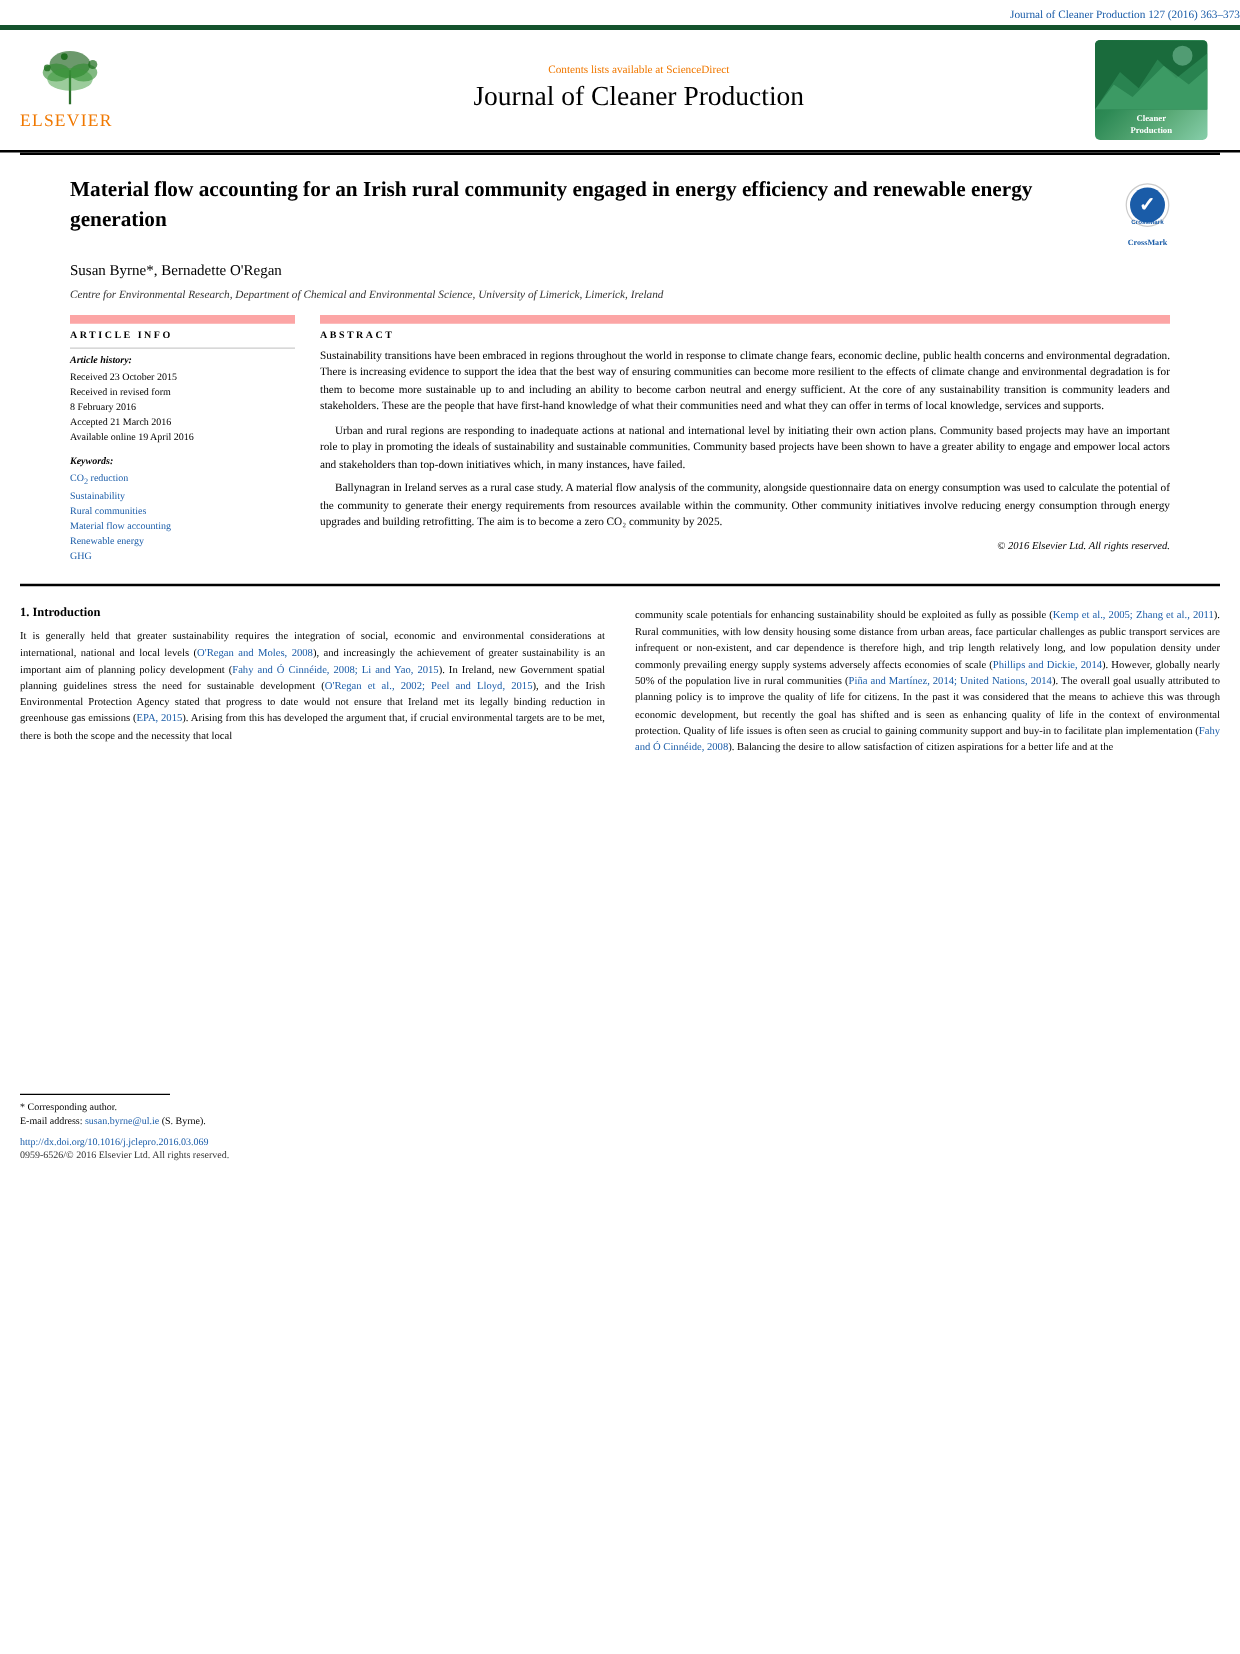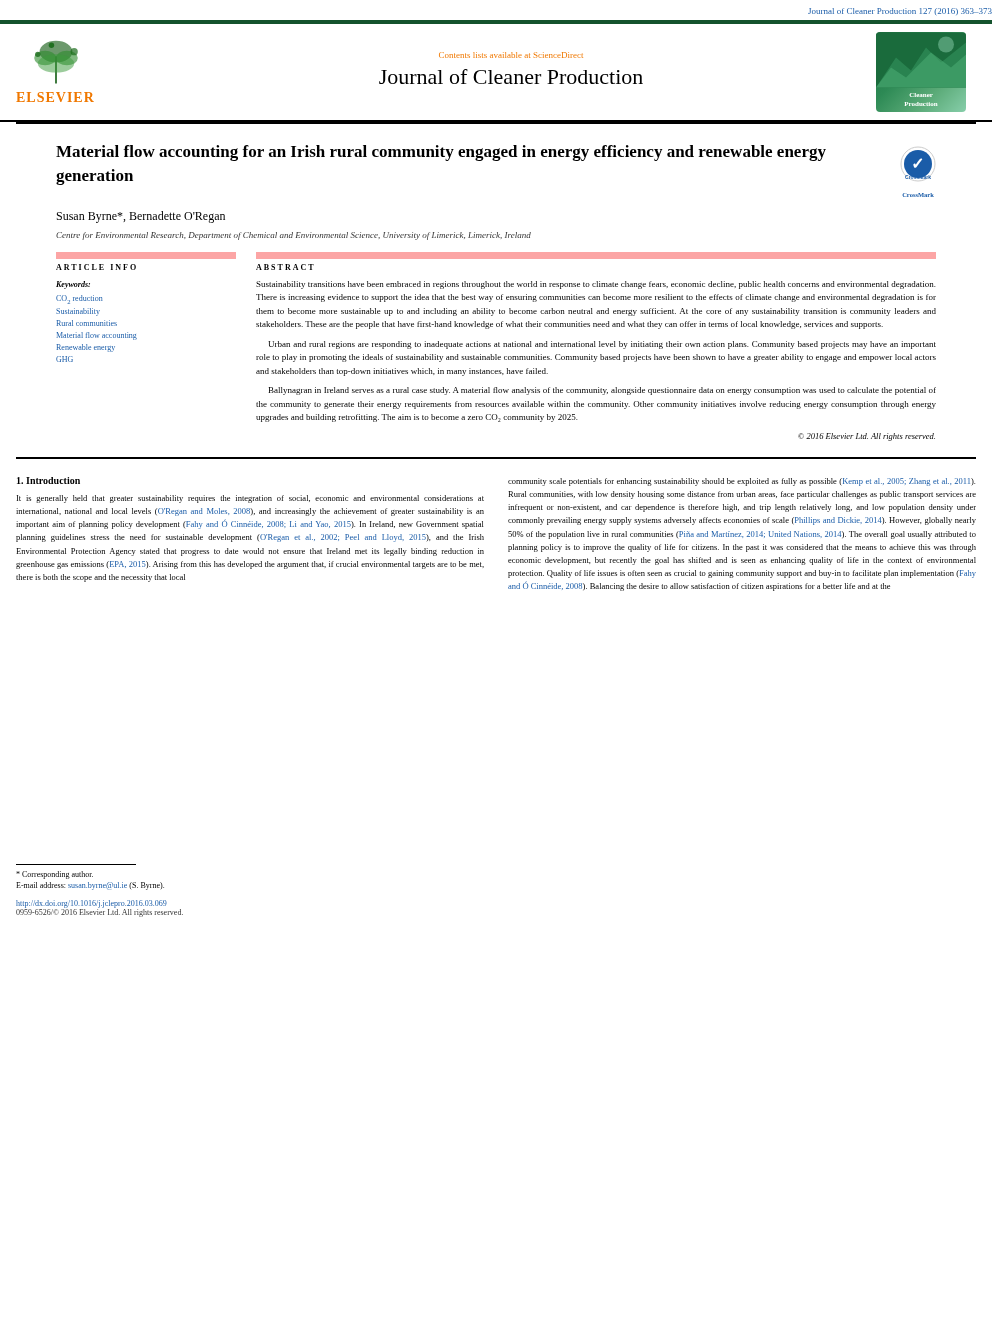--- a/index.html
+++ b/index.html
@@ -69,21 +69,21 @@
       display: flex;
       flex-direction: column;
       align-items: flex-start;
     }
     .elsevier-tree {
       width: 80px;
       height: 50px;
     }
     .elsevier-text {
       font-size: 14px;
-      font-weight: bold;
+      font-weight: normal;
       color: #f07800;
       letter-spacing: 1px;
       margin-top: 2px;
     }
 
     
     .cp-logo {
       width: 90px;
       height: 80px;
       background: linear-gradient(135deg, #1a6b3c 0%, #2d8a55 40%, #5aaa77 70%, #87ceaa 100%);
@@ -356,20 +356,28 @@
   </div>
 
   <div class="authors">Susan Byrne*, Bernadette O'Regan</div>
   <div class="affiliation">Centre for Environmental Research, Department of Chemical and Environmental Science, University of Limerick, Limerick, Ireland</div>
 
   <div class="two-col">
 
     <div class="left-col">
       <div class="section-label">ARTICLE INFO</div>
 
+      <div class="article-info-section">
+        <div class="article-info-label">Article history:</div>
+        <div class="article-info-item">Received 23 October 2015</div>
+        <div class="article-info-item">Received in revised form</div>
+        <div class="article-info-item">8 February 2016</div>
+        <div class="article-info-item">Accepted 21 March 2016</div>
+        <div class="article-info-item">Available online 19 April 2016</div>
+      </div>
 
       <div class="keywords-section">
         <div class="keywords-label">Keywords:</div>
         <div class="keyword-item">CO<sub>2</sub> reduction</div>
         <div class="keyword-item">Sustainability</div>
         <div class="keyword-item">Rural communities</div>
         <div class="keyword-item">Material flow accounting</div>
         <div class="keyword-item">Renewable energy</div>
         <div class="keyword-item">GHG</div>
       </div>

